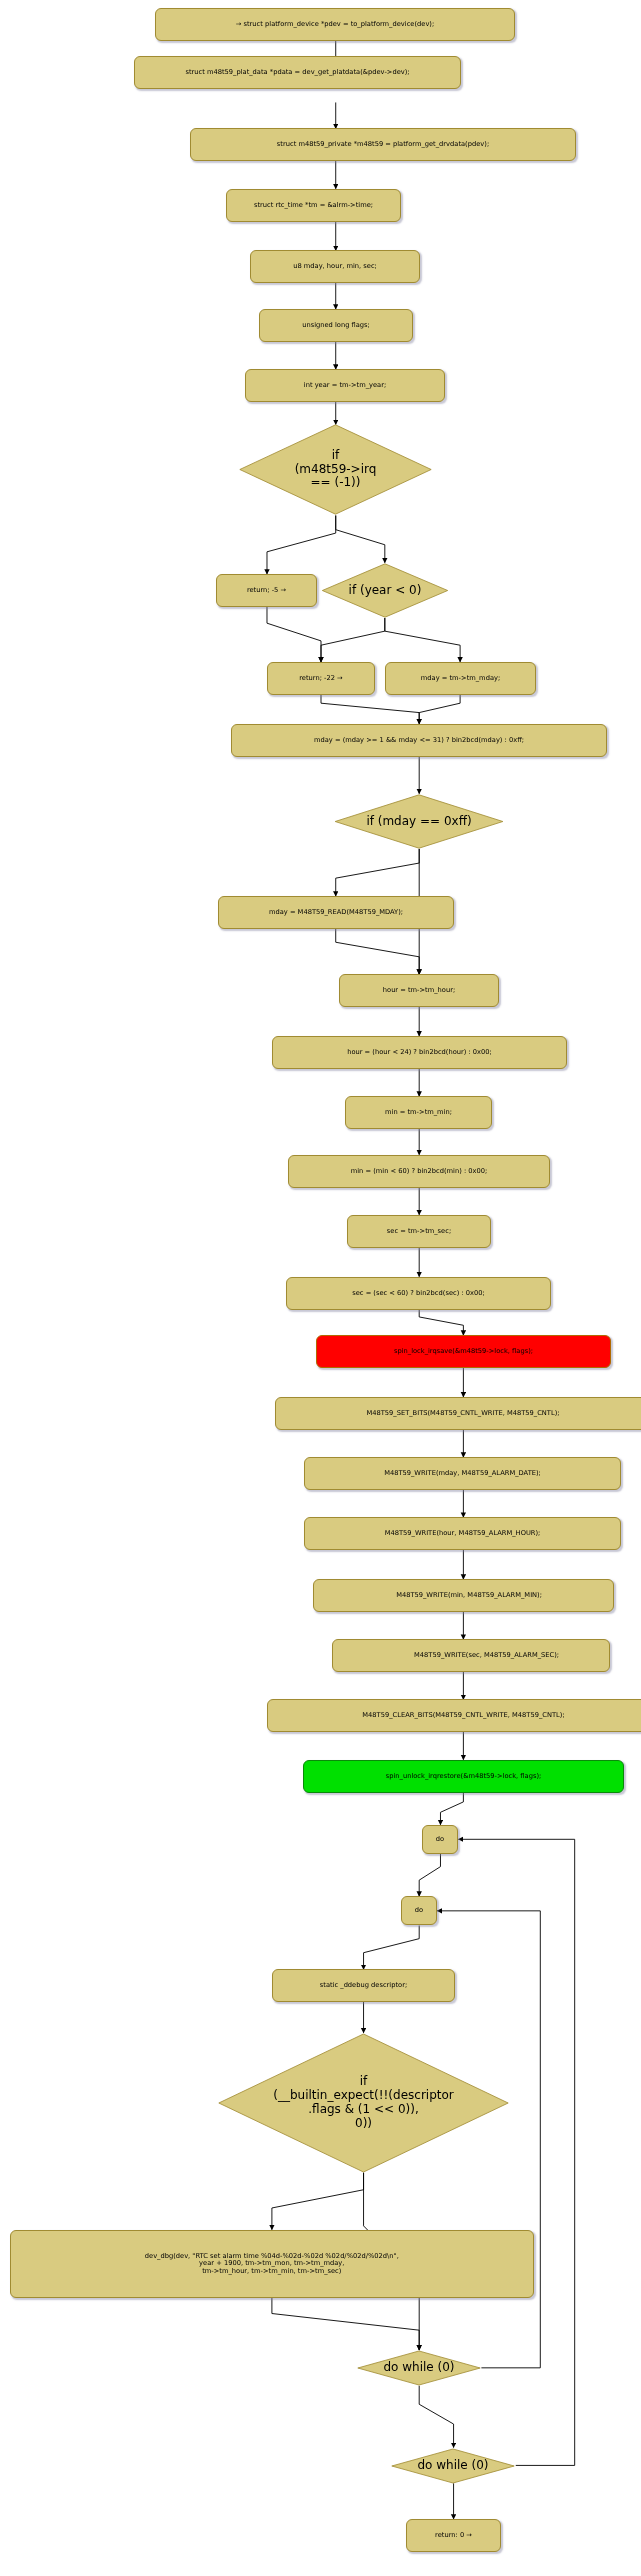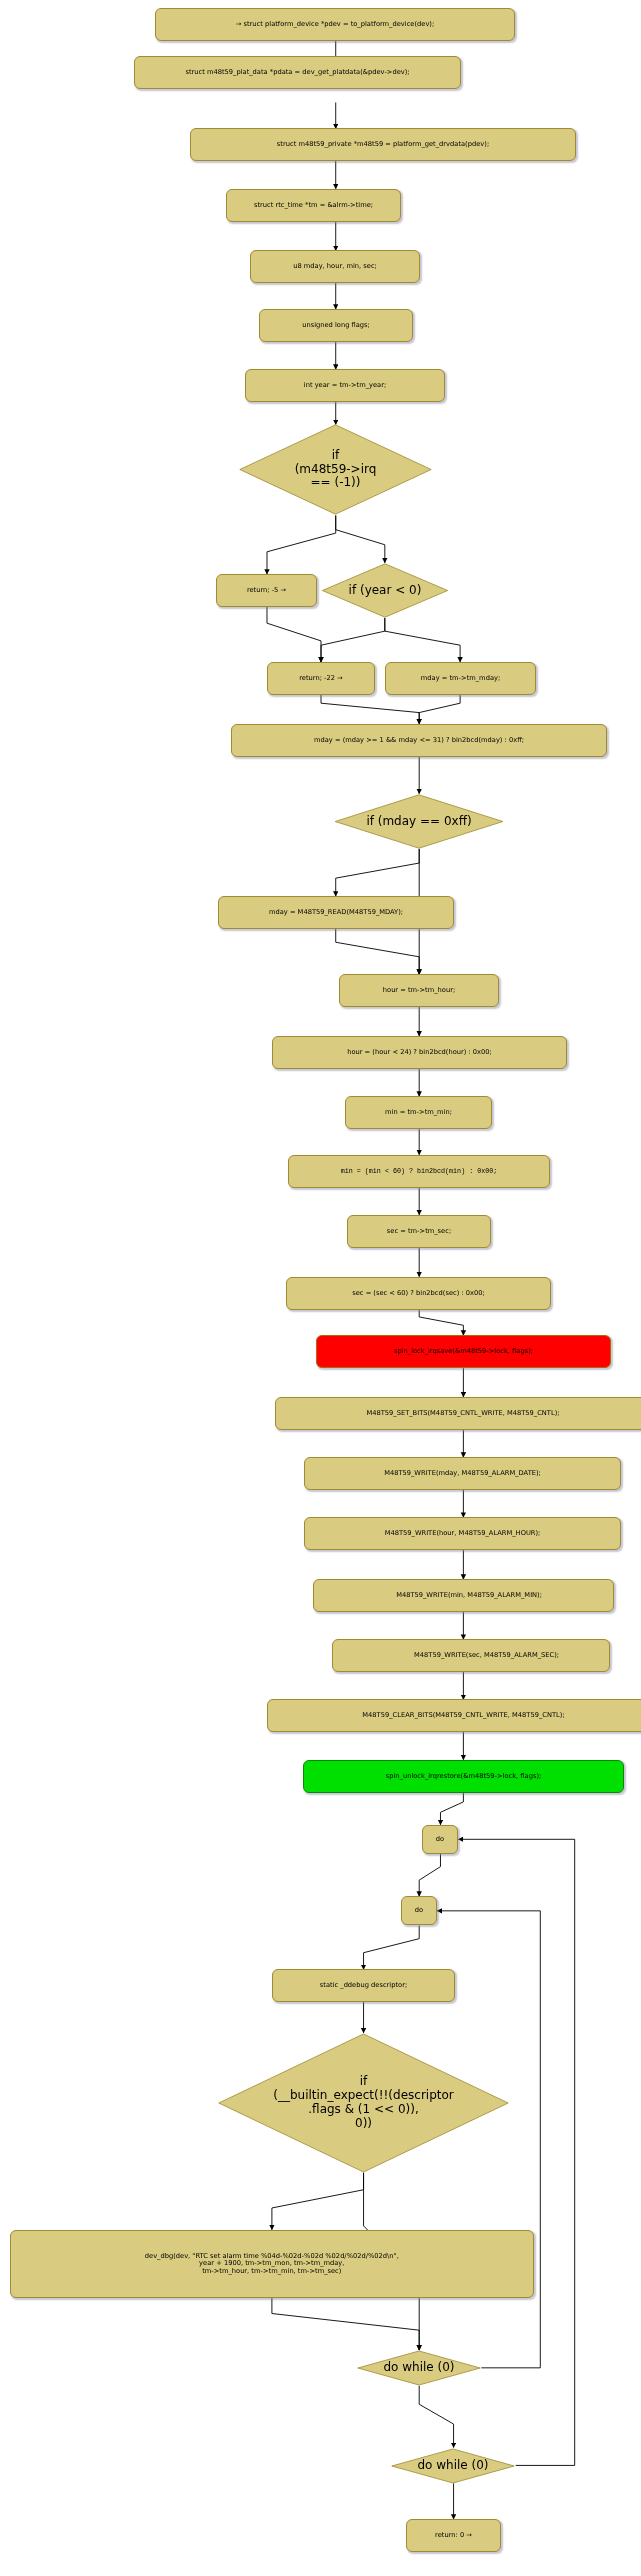--- a/index.html
+++ b/index.html
@@ -138,21 +138,21 @@
       <div class="node box" style="left: 385px; top: 662px; width: 151px; min-height: 33px;">mday = tm-&gt;tm_mday;</div>
       <div class="node box" style="left: 231px; top: 724px; width: 376px; min-height: 33px;">mday = (mday &gt;= 1 &amp;&amp; mday &lt;= 31) ? bin2bcd(mday) : 0xff;</div>
       <svg width="170" height="55" style="position: absolute; left: 334px; top: 794px;" viewBox="0 0 208 67.5625">
         <polygon points="104,1 207,33.785353535353536 104,66.57070707070707 1,33.785353535353536" fill="#d9cb80" stroke="#a08b32" stroke-width="1"></polygon>
       </svg>
       <div class="diamond-label" style="left: 334px; top: 794px; width: 170px; height: 55px;">if (mday == 0xff)</div>
       <div class="node box" style="left: 218px; top: 896px; width: 236px; min-height: 33px;">mday = M48T59_READ(M48T59_MDAY);</div>
       <div class="node box" style="left: 339px; top: 974px; width: 160px; min-height: 33px;">hour = tm-&gt;tm_hour;</div>
       <div class="node box" style="left: 272px; top: 1036px; width: 295px; min-height: 33px;">hour = (hour &lt; 24) ? bin2bcd(hour) : 0x00;</div>
       <div class="node box" style="left: 345px; top: 1096px; width: 147px; min-height: 33px;">min = tm-&gt;tm_min;</div>
-      <div class="node box" style="left: 288px; top: 1155px; width: 262px; min-height: 33px; font-family: Liberation Mono, monospace;">min = (min &lt; 60) ? bin2bcd(min) : 0x00;</div>
+      <div class="node box" style="left: 288px; top: 1155px; width: 262px; min-height: 33px;">min = (min &lt; 60) ? bin2bcd(min) : 0x00;</div>
       <div class="node box" style="left: 347px; top: 1215px; width: 144px; min-height: 33px;">sec = tm-&gt;tm_sec;</div>
       <div class="node box" style="left: 286px; top: 1277px; width: 265px; min-height: 33px;">sec = (sec &lt; 60) ? bin2bcd(sec) : 0x00;</div>
       <div class="node box red" style="left: 316px; top: 1335px; width: 295px; min-height: 33px;">spin_lock_irqsave(&amp;m48t59-&gt;lock, flags);</div>
       <div class="node box" style="left: 275px; top: 1397px; width: 376px; min-height: 33px;">M48T59_SET_BITS(M48T59_CNTL_WRITE, M48T59_CNTL);</div>
       <div class="node box" style="left: 304px; top: 1457px; width: 317px; min-height: 33px;">M48T59_WRITE(mday, M48T59_ALARM_DATE);</div>
       <div class="node box" style="left: 304px; top: 1517px; width: 317px; min-height: 33px;">M48T59_WRITE(hour, M48T59_ALARM_HOUR);</div>
       <div class="node box" style="left: 313px; top: 1579px; width: 301px; min-height: 33px; padding-left: 16px;">M48T59_WRITE(min, M48T59_ALARM_MIN);</div>
       <div class="node box" style="left: 332px; top: 1639px; width: 278px; min-height: 33px; padding-left: 36px;">M48T59_WRITE(sec, M48T59_ALARM_SEC);</div>
       <div class="node box" style="left: 267px; top: 1699px; width: 393px; min-height: 33px;">M48T59_CLEAR_BITS(M48T59_CNTL_WRITE, M48T59_CNTL);</div>
       <div class="node box green" style="left: 303px; top: 1760px; width: 321px; min-height: 33px;">spin_unlock_irqrestore(&amp;m48t59-&gt;lock, flags);</div>

